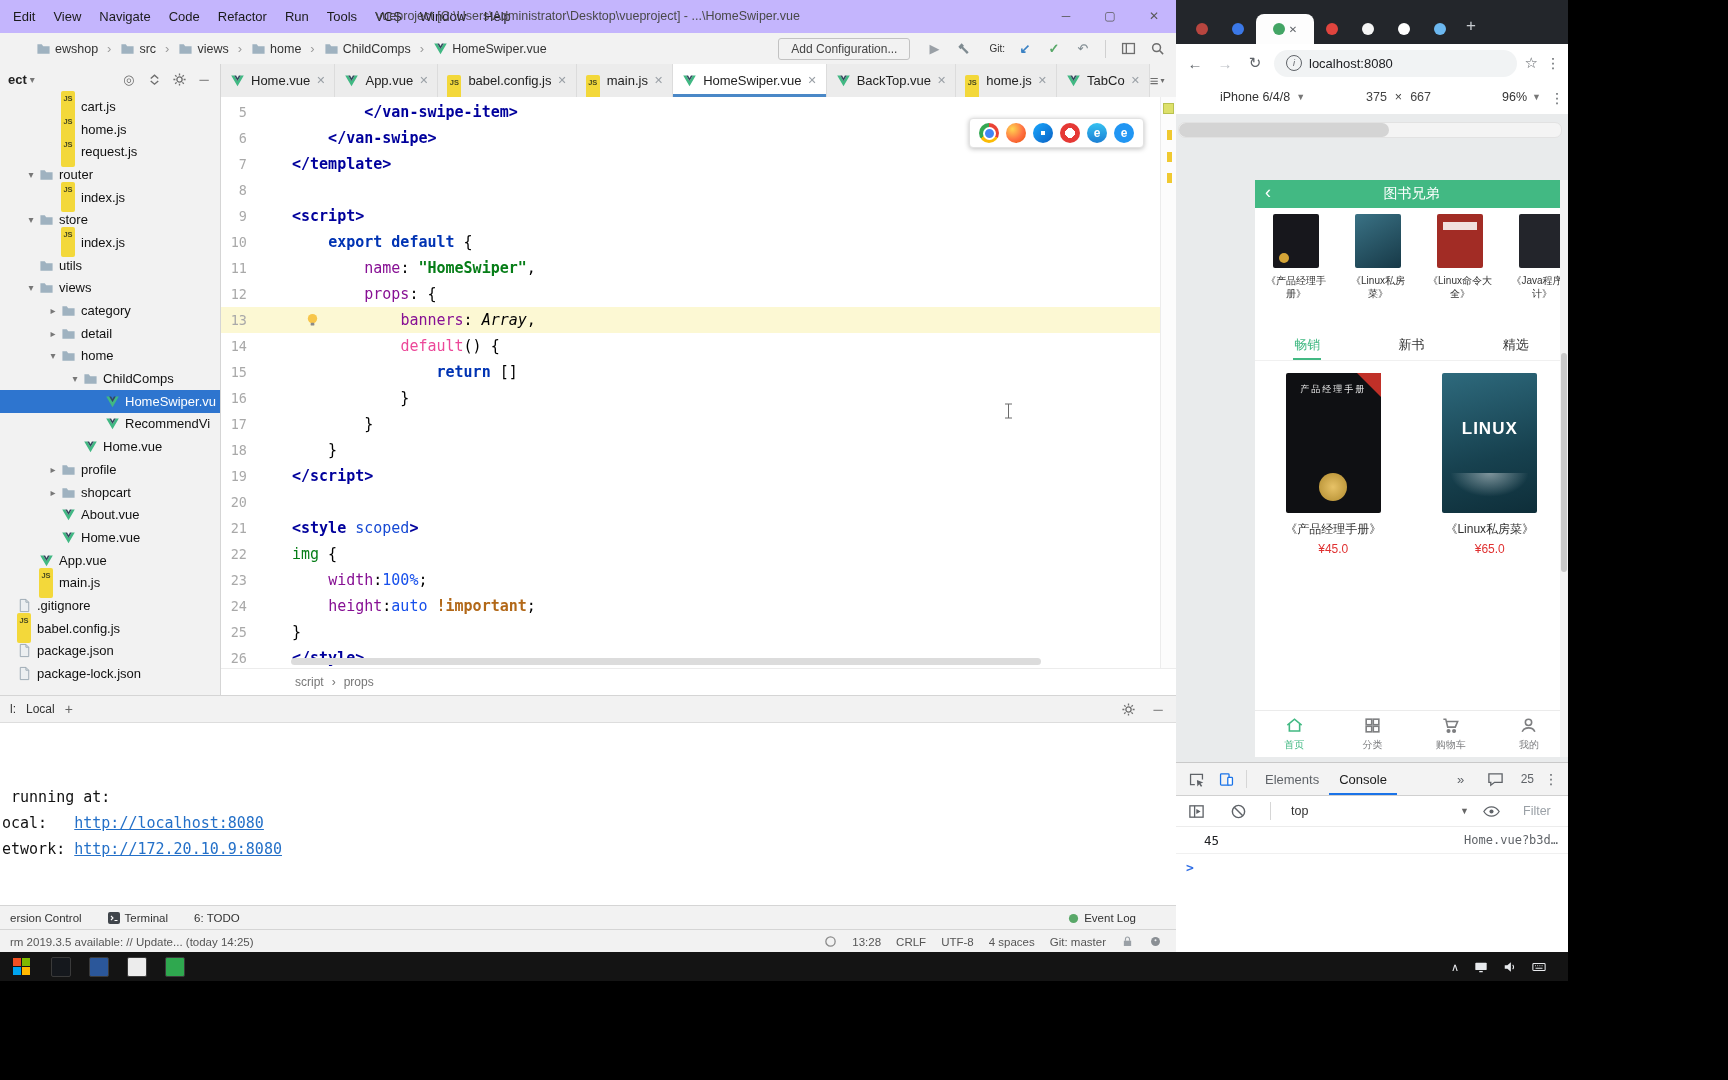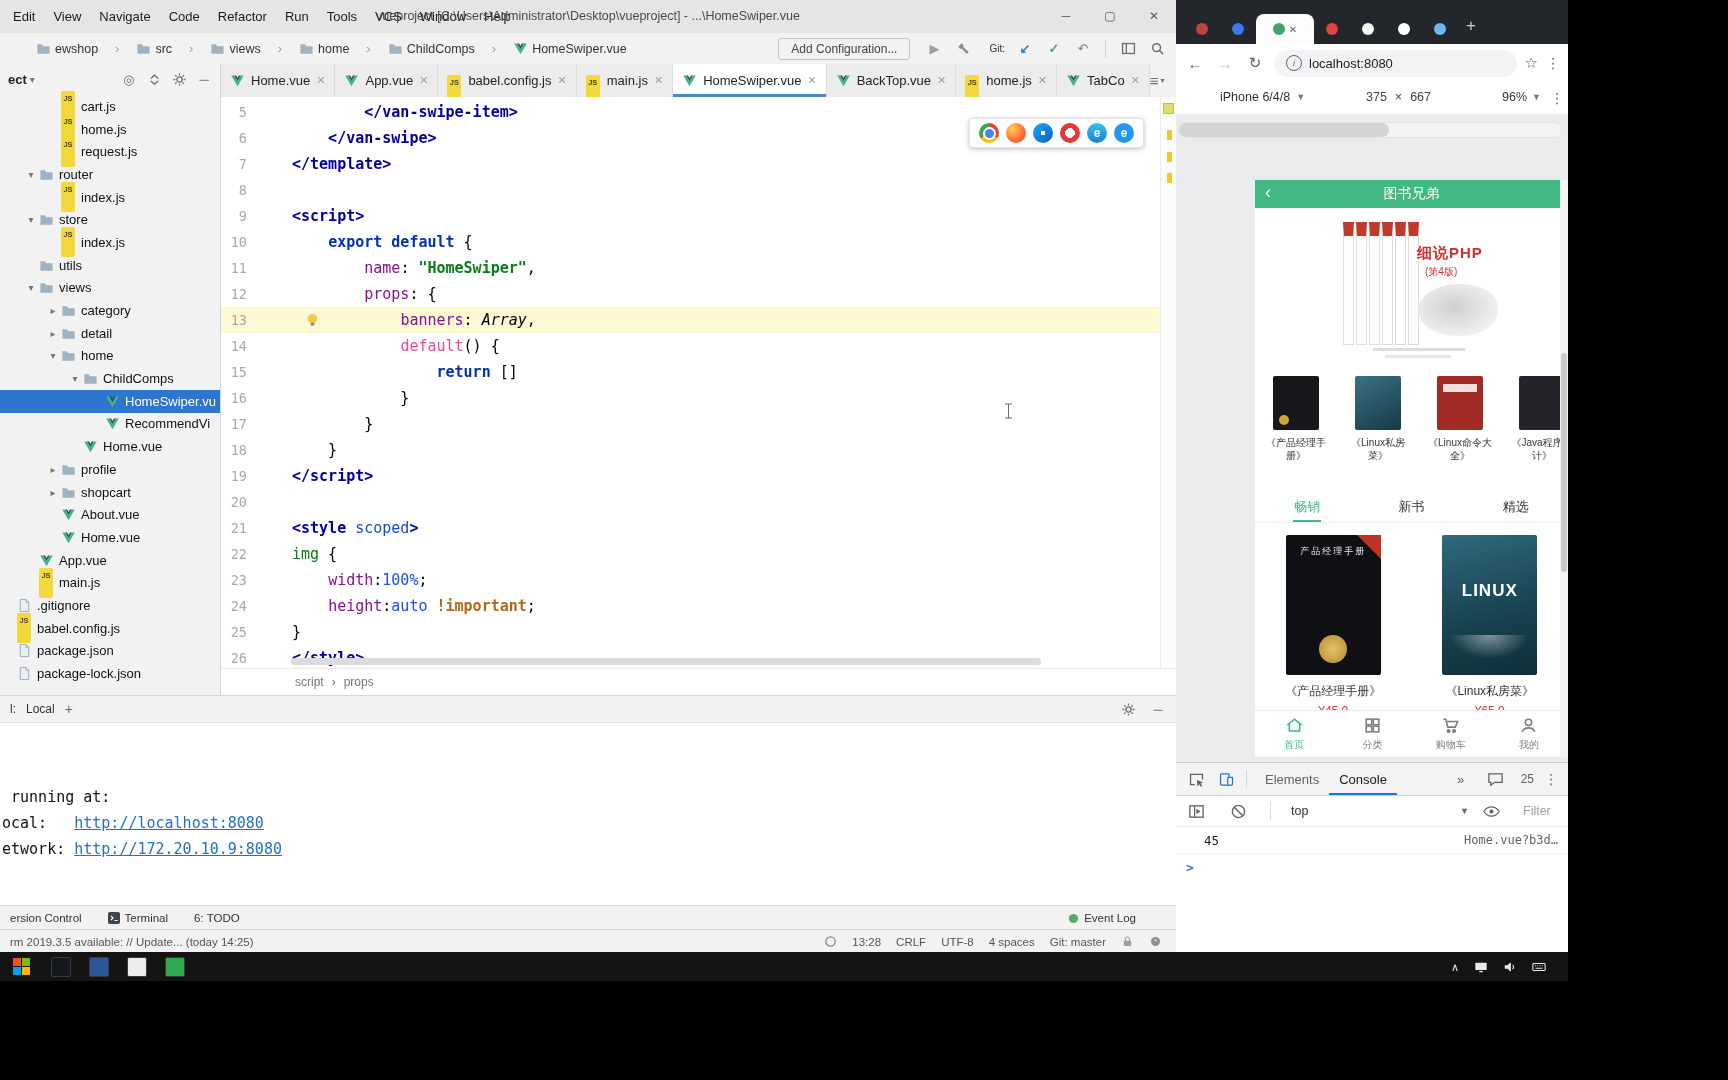--- a/index.html
+++ b/index.html
@@ -4,29 +4,29 @@
 <style>
   html,body{margin:0;padding:0}
   body{position:relative;width:1728px;height:1080px;background:#000;overflow:hidden;
        font-family:"Liberation Sans",sans-serif;-webkit-font-smoothing:antialiased;color:#1a1a1a}
   svg{display:block}
   .ic16 svg,.tbi svg,.ppi svg,.dti svg{width:15px;height:15px}
   .g{font-size:13px;line-height:1}
 
   
   #ide{position:absolute;left:0;top:0;width:1176px;height:952px;background:#fff;overflow:hidden}
-  .titlebar{position:absolute;left:0;top:0;right:0;height:33px;background:#e5e5e5;border-bottom:1px solid #dcdcdc}
+  .titlebar{position:absolute;left:0;top:0;right:0;height:33px;background:#c4b5fd;border-bottom:1px solid #dcdcdc}
   .menus{position:absolute;left:4px;top:0;display:flex;height:33px;align-items:center}
   .mi{font-size:13px;padding:0 9px;color:#1b1b1b}
   .wtitle{position:absolute;left:50%;top:0;transform:translateX(-50%);line-height:33px;font-size:12.5px;color:#494949;white-space:nowrap}
   .winbtns{position:absolute;right:0;top:0;display:flex}
   .winbtn{width:44px;height:33px;text-align:center;line-height:33px;font-size:12px;color:#5a5a5a}
 
   .idetoolbar{position:absolute;left:0;top:33px;right:0;height:31px;background:#f2f2f2;border-bottom:1px solid #d5d5d5}
-  .crumbs{position:absolute;left:36px;top:0;height:31px;display:flex;align-items:center;gap:16px;font-size:12.5px;color:#333}
+  .crumbs{position:absolute;left:36px;top:0;height:31px;display:flex;align-items:center;gap:8px;font-size:12.5px;color:#333}
   .crumb{display:flex;align-items:center;gap:4px}
   .csep{color:#9a9a9a;font-size:13px;padding:0 1px}
   .tbright{position:absolute;right:10px;top:0;height:31px;display:flex;align-items:center;gap:11px}
   .addcfg{font-family:inherit;font-size:12px;color:#444;background:transparent;border:1px solid #c2c2c2;border-radius:3px;padding:3px 12px;margin-right:4px}
   .gitlab{font-size:10px;color:#333;margin-left:6px}
   .irow{display:flex;align-items:center;gap:11px}
   .tbi{display:flex;align-items:center;justify-content:center;width:18px;height:18px}
   .tsep{width:1px;height:18px;background:#d0d0d0;margin:0 2px}
 
   
@@ -915,35 +915,20 @@
   <div class="emu">
     <div class="hscroll">
         <div class="hthumb"></div>
       </div>
 
     <div class="phone">
       <div class="ph-head">
         <span class="ph-back">‹</span>
         <span>图书兄弟</span>
       </div>
-      <div class="banner">
-        <div class="spines" id="spines">
-            <span class="spine"></span>
-            <span class="spine"></span>
-            <span class="spine"></span>
-            <span class="spine"></span>
-            <span class="spine"></span>
-            <span class="spine"></span>
-          </div>
-        <span class="b-title">细说PHP</span>
-        <span class="b-sub">(第4版)</span>
-        <div class="elephant"></div>
-        <div class="bbar1"></div>
-        <div class="bbar2"></div>
-      </div>
       <div class="thumbs" id="thumbs">
           <span class="thumb">
             <span class="tcover cv0">
               <i></i>
             </span>
             <span class="tcap">《产品经理手册》</span>
           </span>
           <span class="thumb">
             <span class="tcover cv1"><i></i></span>
             <span class="tcap">《Linux私房菜》</span>

